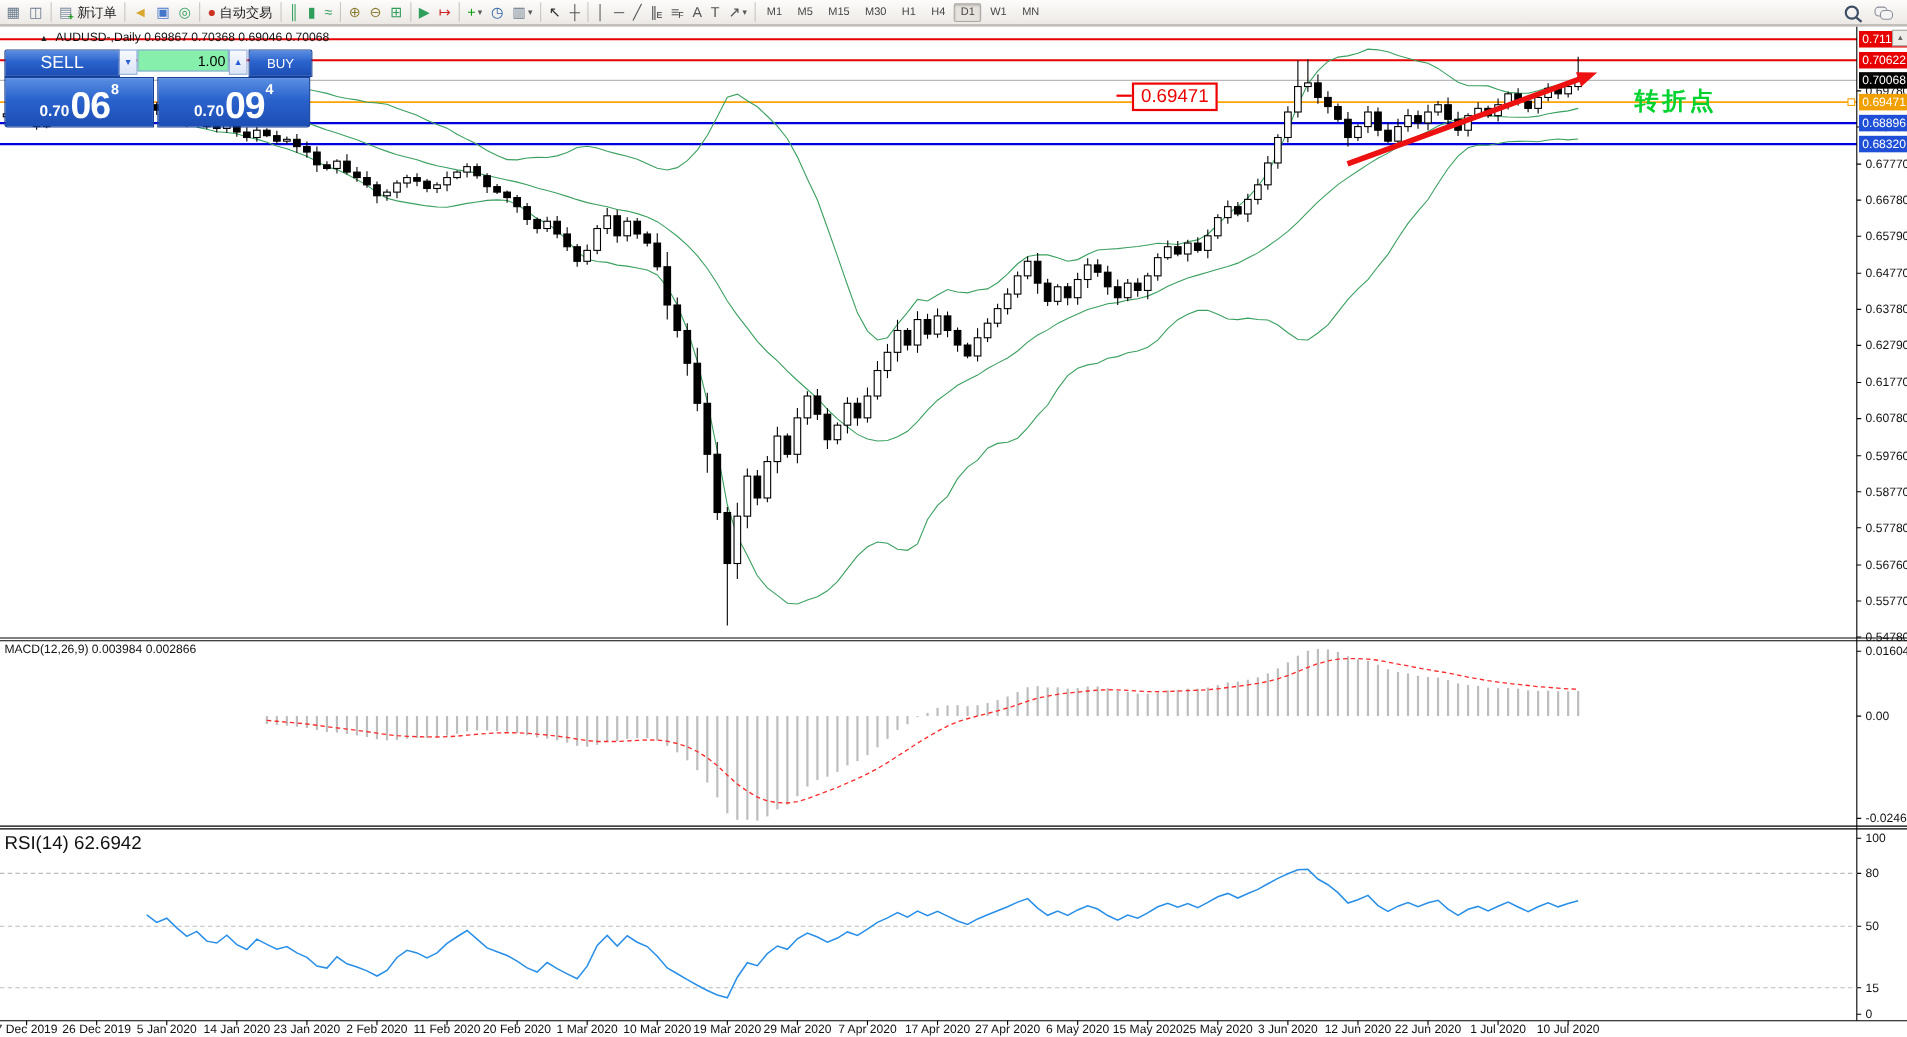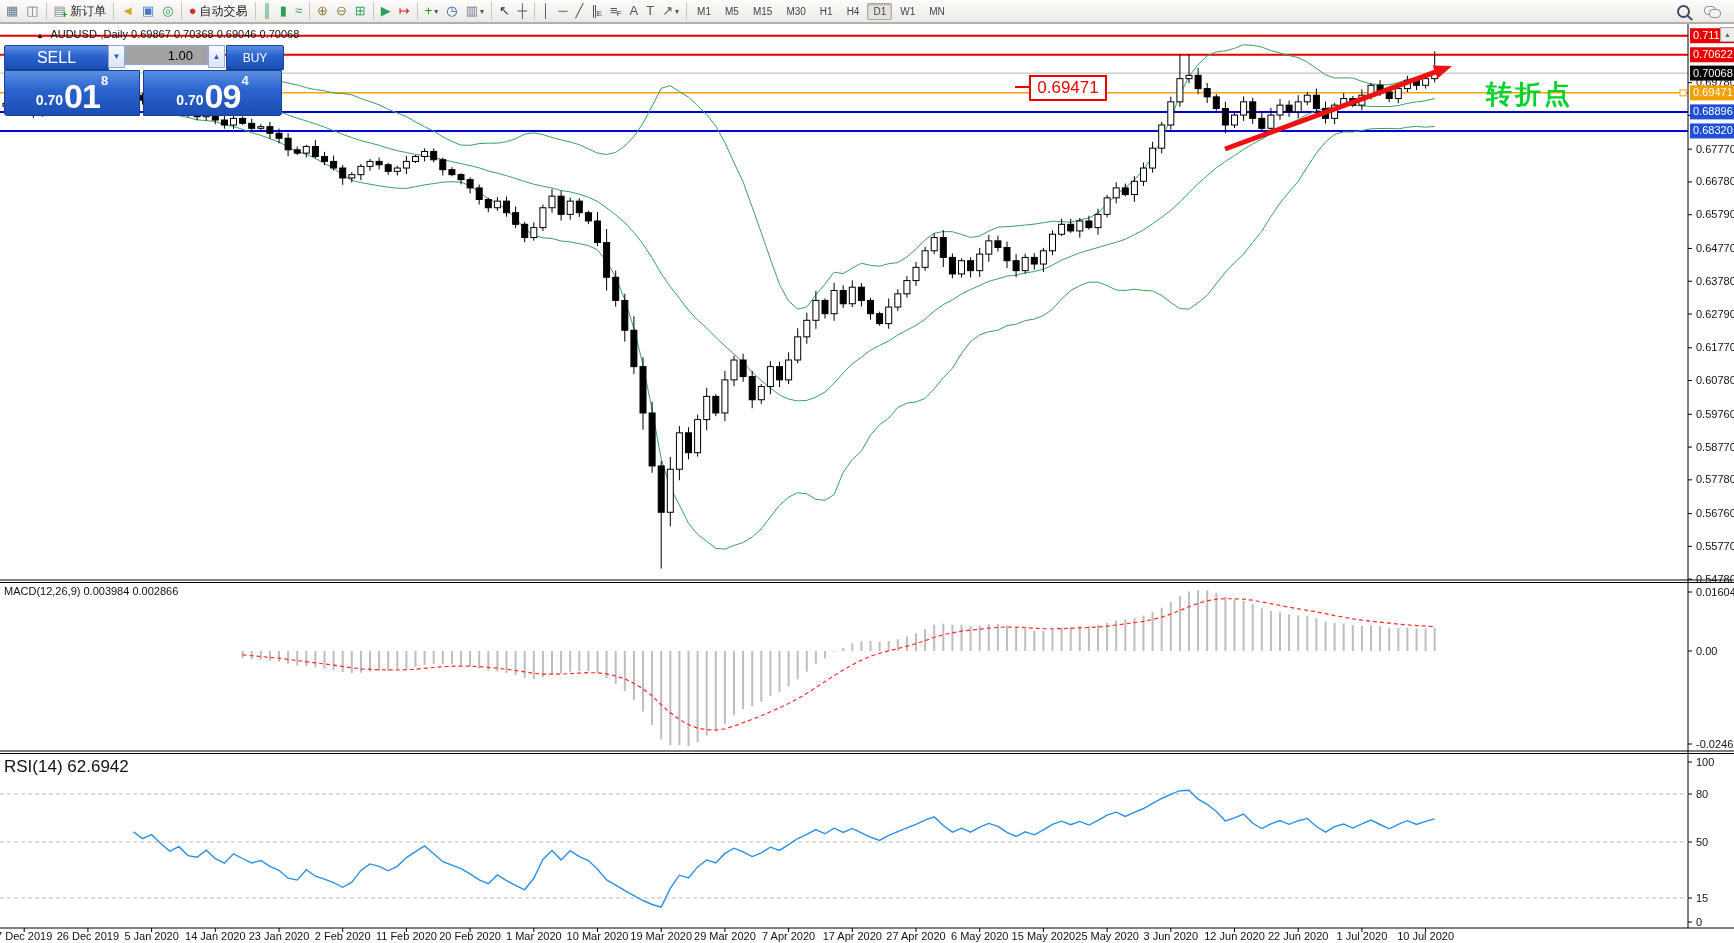--- a/index.html
+++ b/index.html
@@ -30,33 +30,33 @@
   .overlay{position:absolute;z-index:6;}
   #title-row{left:4px;top:28px;font-size:11px;color:#111;white-space:nowrap;margin-left:32px;}
   #title-row .mk{font-size:8px;color:#222;margin-right:4px;}
   
   #trade{left:4px;top:45px;width:340px;height:72px;font-family:"Liberation Sans",sans-serif;}
   .blue{background:linear-gradient(#5a8fe2 0%,#2a62cc 45%,#1c4eb4 100%);border:1px solid #173f96;color:#fff;}
   #sell-btn{position:absolute;left:0;top:0;width:103px;height:23px;font-size:16px;display:flex;align-items:center;justify-content:center;border-radius:2px 0 0 0;}
   #buy-btn{position:absolute;left:222px;top:0;width:56px;height:23px;font-size:12px;display:flex;align-items:center;justify-content:center;border-radius:0 2px 0 0;}
   .spin{position:absolute;top:0;width:17px;height:23px;background:linear-gradient(#f6f9ff,#dbe4f6);border:1px solid #8fa8d8;color:#2a5bd7;font-size:8px;display:flex;align-items:center;justify-content:center;box-sizing:border-box;}
   #spin-dn{left:104px;} #spin-up{left:204px;}
-  #vol-field{position:absolute;left:121px;top:0;width:83px;height:20px;background:#a3a3a3;border:1px solid #8fa8d8;box-sizing:border-box;
-    font-size:13px;color:#000;display:flex;align-items:center;justify-content:flex-end;padding-right:14px;}
+  #vol-field{position:absolute;left:121px;top:0;width:83px;height:20px;background:#86efac;border:1px solid #8fa8d8;box-sizing:border-box;
+    font-size:13px;color:#000;display:flex;align-items:center;justify-content:flex-end;padding-right:2px;}
   .bigpx{position:absolute;top:25px;height:46px;display:flex;align-items:flex-end;justify-content:center;padding-bottom:4px;box-sizing:border-box;}
   #sell-big{left:0;width:136px;border-radius:0 0 0 3px;}
   #buy-big{left:139px;width:139px;border-radius:0 0 3px 0;}
   .px-base{font-size:14px;font-weight:bold;margin-right:1px;line-height:22px;}
   .px-big{font-size:34px;font-weight:bold;line-height:30px;letter-spacing:-1px;}
   .px-sup{font-size:13px;font-weight:bold;margin-left:1px;align-self:flex-start;margin-top:2px;}
   
   #callout{left:1029px;top:75px;width:74px;height:22px;border:2px solid #ee0000;background:#fff;color:#ee0000;
     font-size:17px;display:flex;align-items:center;justify-content:center;}
   #callout-tick{left:1015px;top:86px;width:14px;height:2px;background:#ee0000;}
-  #annot{left:1486px;top:77px;font-size:26px;font-weight:bold;color:#00d22e;letter-spacing:3px;white-space:nowrap;}
+  #annot{left:1486px;top:77px;font-size:22px;font-weight:bold;color:#00d22e;letter-spacing:3px;white-space:nowrap;}
   #macd-label{left:4px;top:585px;font-size:11px;color:#111;}
   #rsi-label{left:4px;top:757px;font-size:17px;color:#111;}
   #scrollup{left:1720px;top:27px;width:13px;height:13px;border:1px solid #a8a5a1;background:#efedea;
     font-size:7px;color:#666;display:flex;align-items:center;justify-content:center;}
 </style>
 </head>
 <body>
 
 <div id="toolbar">
     <div class="tb-btn">
@@ -768,21 +768,21 @@
 </div>
 
 <div class="overlay" id="trade">
   <div id="sell-btn" class="blue">SELL</div>
   <div id="spin-dn" class="spin">▼</div>
   <div id="vol-field">1.00</div>
   <div id="spin-up" class="spin">▲</div>
   <div id="buy-btn" class="blue">BUY</div>
   <div id="sell-big" class="bigpx blue">
     <span class="px-base">0.70</span>
-    <span class="px-big">01</span>
+    <span class="px-big">06</span>
     <span class="px-sup">8</span>
   </div>
   <div id="buy-big" class="bigpx blue">
     <span class="px-base">0.70</span>
     <span class="px-big">09</span>
     <span class="px-sup">4</span>
   </div>
 </div>
 
 <div class="overlay" id="callout-tick"></div>

